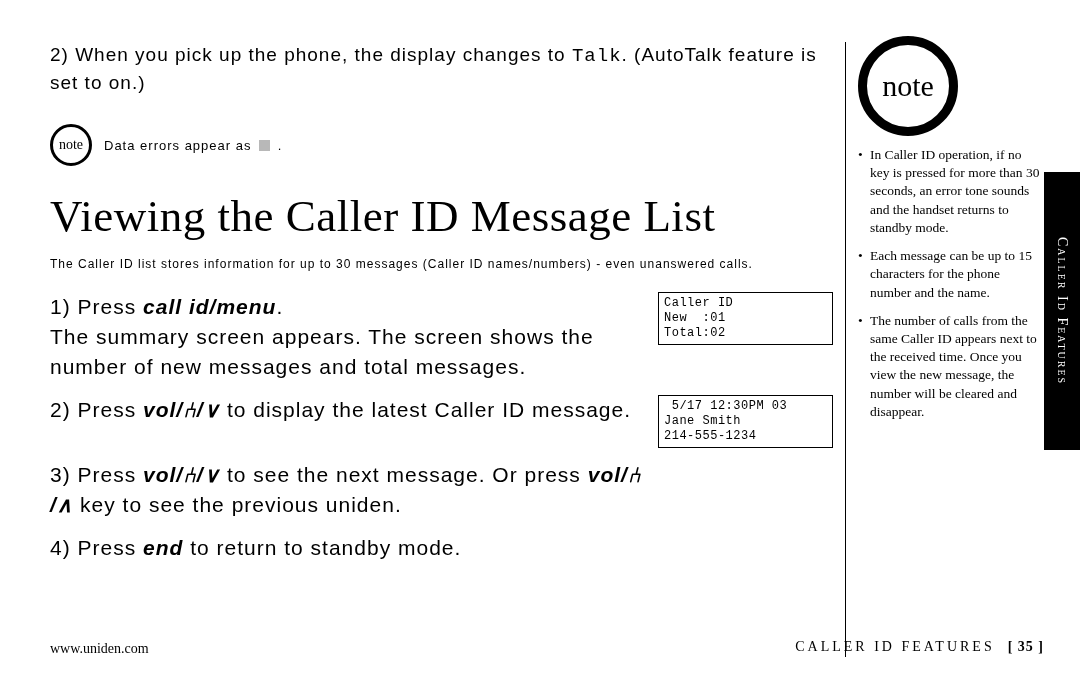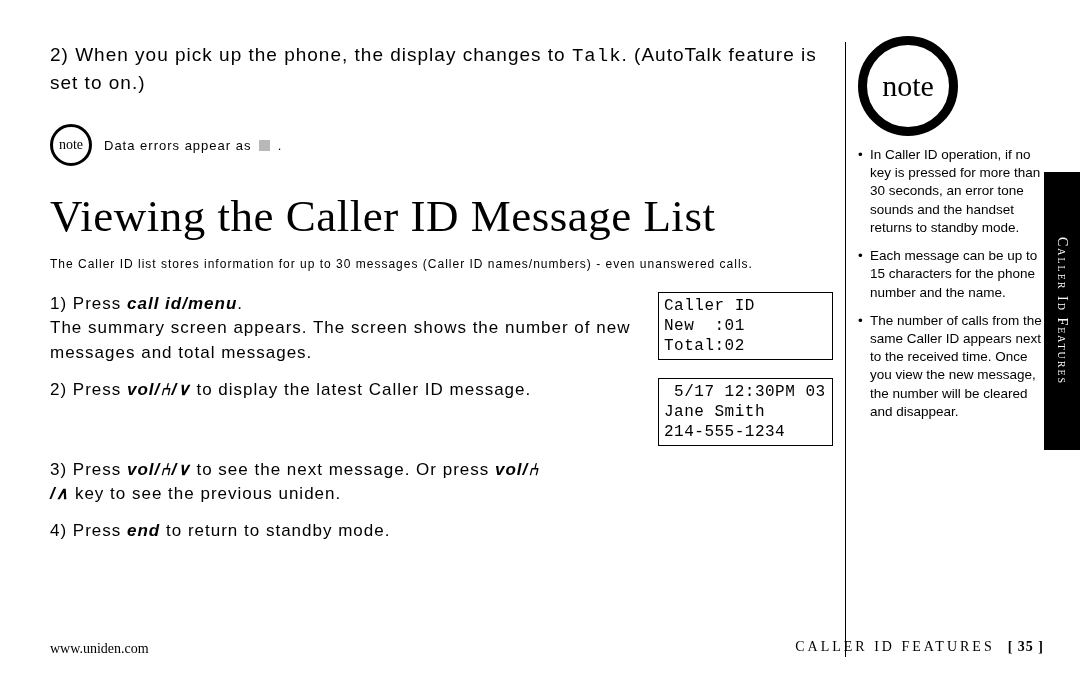--- a/index.html
+++ b/index.html
@@ -113,48 +113,49 @@
       line-height: 1.45;
       margin-bottom: 18px;
     }
     .step-block {
       display: flex;
       margin-bottom: 12px;
     }
     .step-text {
       flex: 1;
       font-family: Arial, Helvetica, sans-serif;
-      font-size: 17px;
+      font-size: 21px;
       letter-spacing: 1px;
       line-height: 1.45;
     }
     .step-text .b { font-weight: bold; font-style: italic; }
     .lcd {
       width: 175px;
       font-family: 'Courier New', monospace;
-      font-size: 16px;
+      font-size: 12px;
       line-height: 1.25;
       letter-spacing: 0.5px;
       border: 1px solid #000;
       padding: 3px 5px;
       margin-left: 8px;
       margin-right: 0;
       white-space: pre;
       background: #fff;
       align-self: flex-start;
     }
     .side ul {
       list-style: none;
       padding: 0;
       margin: 10px 0 0 0;
     }
     .side ul li {
       position: relative;
       padding-left: 12px;
       margin-bottom: 10px;
+      font-family: Liberation Serif, serif;
     }
     .side ul li::before {
       content: "•";
       position: absolute;
       left: 0; top: 0;
     }
     .footer {
       position: absolute;
       bottom: 0;
       left: 0;

